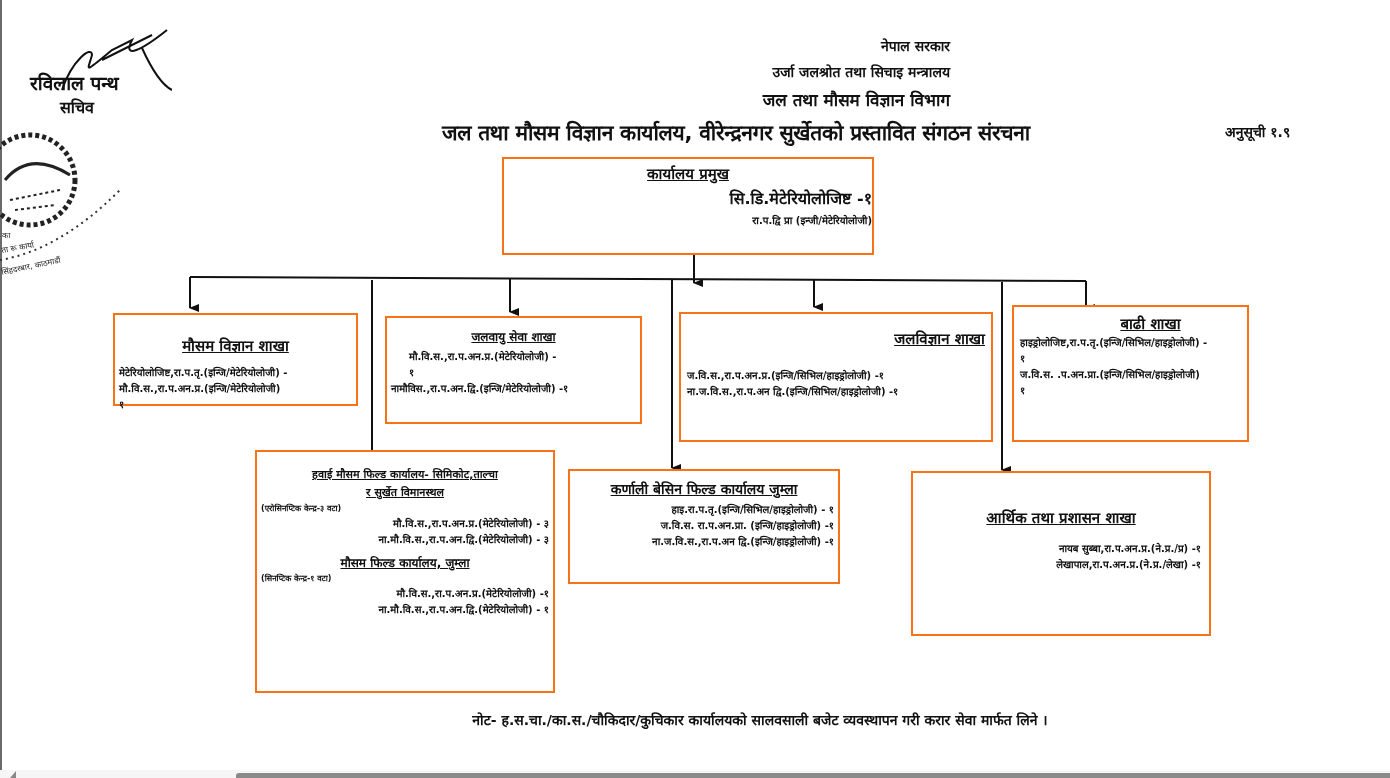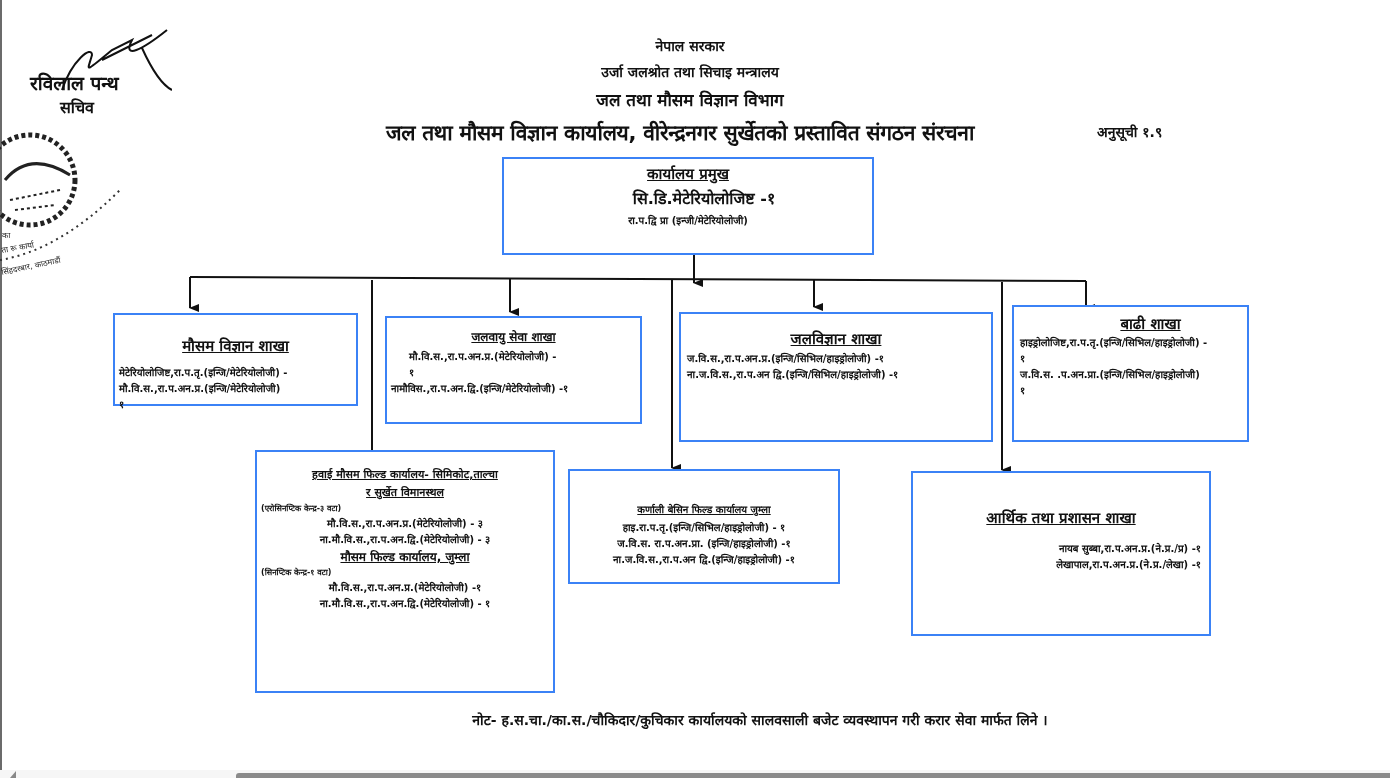--- a/index.html
+++ b/index.html
@@ -1,32 +1,32 @@
 <!DOCTYPE html>
 <html><head>
 <meta charset="utf-8">
 <style>
   * { box-sizing: border-box; margin: 0; padding: 0; }
   html, body { width: 1390px; height: 778px; overflow: hidden; background: #ffffff; }
   body { position: relative; font-family: "DejaVu Sans", sans-serif; color: #111; }
   .left-edge { position: absolute; left: 0; top: 0; width: 2px; height: 778px; background: #6b6b6b; }
   .abs { position: absolute; }
-  .center { text-align: center; }
+  .center { text-align: right; }
   .hdr1 { left: 430px; width: 520px; top: 36px; font-size: 14px; font-weight: bold; }
   .hdr2 { left: 430px; width: 520px; top: 62px; font-size: 14px; font-weight: bold; }
   .hdr3 { left: 430px; width: 520px; top: 88px; font-size: 17px; font-weight: bold; }
   .title { left: 330px; width: 700px; top: 118px; font-size: 21px; font-weight: bold; letter-spacing: -0.3px; }
-  .annex { left: 1097px; top: 122px; font-size: 14px; font-weight: bold; }
+  .annex { left: 1225px; top: 122px; font-size: 14px; font-weight: bold; }
 
   .sig { left: 22px; top: 20px; width: 150px; height: 80px; }
   .sig-name { left: 30px; top: 70px; font-size: 19px; font-weight: bold; }
   .sig-title { left: 60px; top: 96px; font-size: 16px; font-weight: bold; }
   .seal { left: 0; top: 120px; width: 130px; height: 170px; }
 
-  .box { position: absolute; border: 2px solid #3b82f6; background: #fff; }
+  .box { position: absolute; border: 2px solid #f97316; background: #fff; }
   .box .bt { font-weight: bold; text-decoration: underline; text-align: center; }
   .box .ln { font-size: 10px; font-weight: bold; line-height: 16px; white-space: nowrap; }
   .box .sub { font-size: 8px; font-weight: bold; line-height: 14px; }
 
   .lines { position: absolute; left: 0; top: 0; width: 1390px; height: 778px; pointer-events: none; }
 
   .note { left: 380px; width: 760px; top: 710px; font-size: 14px; font-weight: bold; text-align: center; }
 
   .hscroll { position: absolute; left: 0; top: 770px; width: 1390px; height: 8px; background: #f6f6f6; }
   .hscroll .arrow { position: absolute; left: 10px; top: 1px; width: 0; height: 0;
@@ -93,47 +93,47 @@
 </div>
 
 <div class="box" style="left:385px; top:316px; width:257px; height:108px; padding:10px 4px 4px;">
   <div class="bt" style="font-size:12px; margin-bottom:4px;">जलवायु सेवा शाखा</div>
   <div class="ln" style="padding-left:18px;">मौ.वि.स.,रा.प.अन.प्र.(मेटेरियोलोजी) -</div>
   <div class="ln" style="padding-left:18px;">१</div>
   <div class="ln">नामौविस.,रा.प.अन.द्वि.(इन्जि/मेटेरियोलोजी) -१</div>
 </div>
 
 <div class="box" style="left:679px; top:312px; width:314px; height:130px; padding:14px 6px 4px;">
-  <div class="bt" style="font-size:15px; margin-bottom:3px;">जलविज्ञान शाखा</div>
+  <div class="bt" style="font-size:15px; margin-bottom:20px;text-align:right;">जलविज्ञान शाखा</div>
   <div class="ln">ज.वि.स.,रा.प.अन.प्र.(इन्जि/सिभिल/हाइड्रोलोजी) -१</div>
   <div class="ln">ना.ज.वि.स.,रा.प.अन द्वि.(इन्जि/सिभिल/हाइड्रोलोजी) -१</div>
 </div>
 
 <div class="box" style="left:1012px; top:305px; width:237px; height:137px; padding:6px 6px 4px;">
   <div class="bt" style="font-size:15px; margin-bottom:2px; padding-left:40px;">बाढी शाखा</div>
   <div class="ln">हाइड्रोलोजिष्ट,रा.प.तृ.(इन्जि/सिभिल/हाइड्रोलोजी) -</div>
   <div class="ln">१</div>
   <div class="ln">ज.वि.स. .प.अन.प्रा.(इन्जि/सिभिल/हाइड्रोलोजी)</div>
   <div class="ln">१</div>
 </div>
 
 <div class="box" style="left:255px; top:450px; width:300px; height:243px; padding:14px 4px 4px;">
   <div class="bt" style="font-size:11px; line-height:18px;">हवाई मौसम फिल्ड कार्यालय- सिमिकोट,ताल्चा</div>
   <div class="bt" style="font-size:11px; line-height:18px;">र सुर्खेत विमानस्थल</div>
   <div class="sub">(एरोसिनप्टिक केन्द्र-३ वटा)</div>
   <div class="ln center">मौ.वि.स.,रा.प.अन.प्र.(मेटेरियोलोजी) - ३</div>
   <div class="ln center">ना.मौ.वि.स.,रा.प.अन.द्वि.(मेटेरियोलोजी) - ३</div>
-  <div class="bt" style="font-size:12px; line-height:18px;">मौसम फिल्ड कार्यालय, जुम्ला</div>
+  <div class="bt" style="font-size:12px; margin-top:6px; line-height:18px;">मौसम फिल्ड कार्यालय, जुम्ला</div>
   <div class="sub">(सिनप्टिक केन्द्र-१ वटा)</div>
   <div class="ln center">मौ.वि.स.,रा.प.अन.प्र.(मेटेरियोलोजी) -१</div>
   <div class="ln center">ना.मौ.वि.स.,रा.प.अन.द्वि.(मेटेरियोलोजी) - १</div>
 </div>
 
 <div class="box" style="left:568px; top:469px; width:272px; height:115px; padding:8px 4px 4px;">
-  <div class="bt" style="font-size:10px; margin-bottom:4px;margin-top:23px;">कर्णाली बेसिन फिल्ड कार्यालय जुम्ला</div>
+  <div class="bt" style="font-size:14px; margin-bottom:4px;">कर्णाली बेसिन फिल्ड कार्यालय जुम्ला</div>
   <div class="ln center">हाइ.रा.प.तृ.(इन्जि/सिभिल/हाइड्रोलोजी) - १</div>
   <div class="ln center">ज.वि.स. रा.प.अन.प्रा. (इन्जि/हाइड्रोलोजी) -१</div>
   <div class="ln center">ना.ज.वि.स.,रा.प.अन द्वि.(इन्जि/हाइड्रोलोजी) -१</div>
 </div>
 
 <div class="box" style="left:911px; top:471px; width:300px; height:165px; padding:34px 4px 4px;">
   <div class="bt" style="font-size:15px; margin-bottom:14px;">आर्थिक तथा प्रशासन शाखा</div>
   <div class="ln" style="text-align:right; padding-right:4px;">नायब सुब्बा,रा.प.अन.प्र.(ने.प्र./प्र) -१</div>
   <div class="ln" style="text-align:right; padding-right:4px;">लेखापाल,रा.प.अन.प्र.(ने.प्र./लेखा) -१</div>
 </div>

